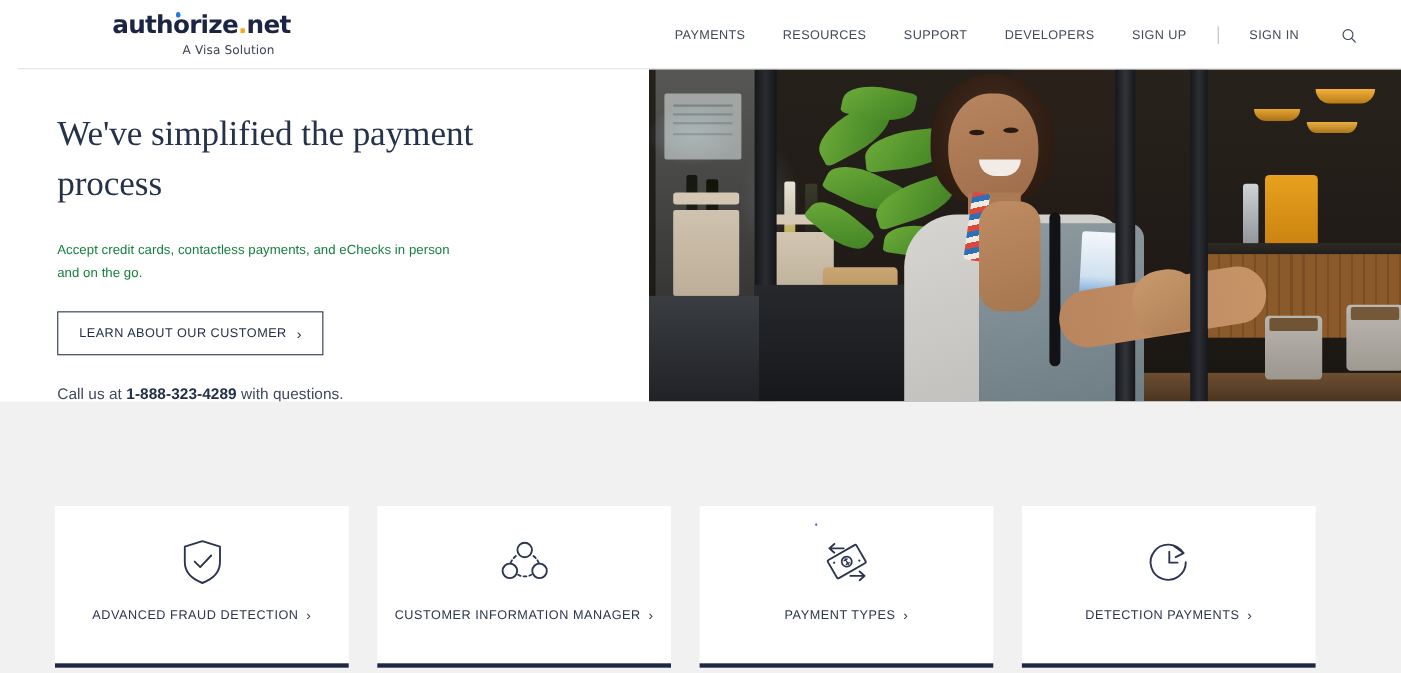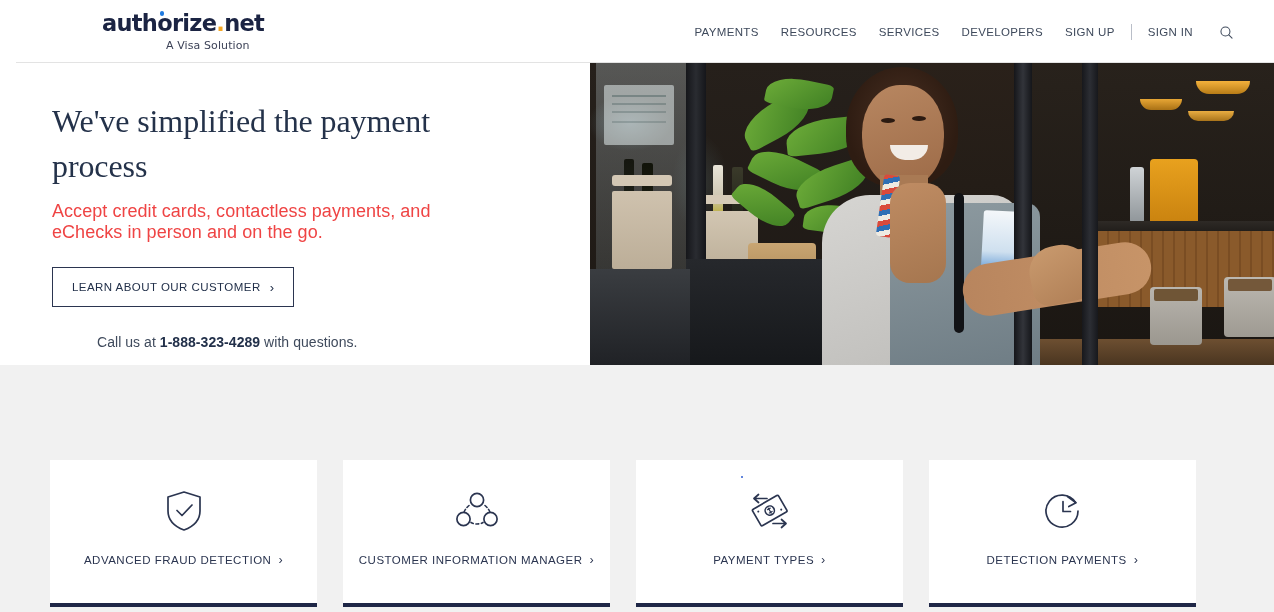--- a/index.html
+++ b/index.html
@@ -66,21 +66,21 @@
     margin-top: 5px;
     margin-left: 64px;
     line-height: 1;
   }
 
   .nav {
     position: absolute;
     right: 56px;
     top: 24px;
     display: flex;
-    gap: 0;
+    gap: 12px;
   }
 
   .nav-item {
     font-size: 11.5px;
     letter-spacing: 0.35px;
     color: #3f4a5c;
     text-decoration: none;
     white-space: nowrap;
     padding: 0 11px;
     cursor: pointer;
@@ -127,24 +127,24 @@
     font-family: Liberation Serif, serif;
     font-size: 32px;
     font-weight: 400;
     line-height: 45px;
     color: #24324a;
     letter-spacing: -0.1px;
     max-width: 400px;
   }
 
   .hero-sub {
-    margin-top: 12px;
-    font-size: 18px;
+    margin-top: 28px;
+    font-size: 12px;
     line-height: 21px;
-    color: #ef4444;
+    color: #15803d;
     max-width: 380px;
     letter-spacing: 0.05px;
   }
 
   .cta-button {
     display: inline-flex;
     align-items: center;
     gap: 9px;
     margin-top: 24px;
     padding: 13px 19px 12px 19px;
@@ -157,21 +157,20 @@
     cursor: pointer;
     line-height: 1;
   }
   .cta-button .chev { font-size: 13px; line-height: 1; }
 
   .hero-phone {
     margin-top: 27px;
     font-size: 14px;
     color: #3f4a5c;
     letter-spacing: 0.05px;
-    margin-left: 45px;
   }
   .hero-phone .tel {
     font-weight: 700;
     color: #22304a;
   }
 
   
   .hero-photo {
     position: absolute;
     right: 0; top: 0;
@@ -498,21 +497,21 @@
       <div class="logo-wordmark">
         <span>author</span><span>ize</span><span class="dot-orange">.</span><span>net</span>
         <span class="logo-blue-dot"></span>
       </div>
       <div class="logo-tagline">A Visa Solution</div>
     </div>
 
     <nav class="nav">
       <a class="nav-item">PAYMENTS</a>
       <a class="nav-item">RESOURCES</a>
-      <a class="nav-item">SERVICES</a>
+      <a class="nav-item">SUPPORT</a>
       <a class="nav-item">DEVELOPERS</a>
       <a class="nav-item">SIGN UP</a>
       <span class="nav-divider"></span>
       <a class="nav-item">SIGN IN</a>
       <button class="search-btn">
         <svg width="15" height="15" viewBox="0 0 20 20" fill="none">
           <circle cx="8.6" cy="8.6" r="6" stroke="#3f4a5c" stroke-width="1.4"></circle>
           <line x1="13" y1="13.2" x2="17.4" y2="17.6" stroke="#3f4a5c" stroke-width="1.4" stroke-linecap="round"></line>
         </svg>
       </button>

